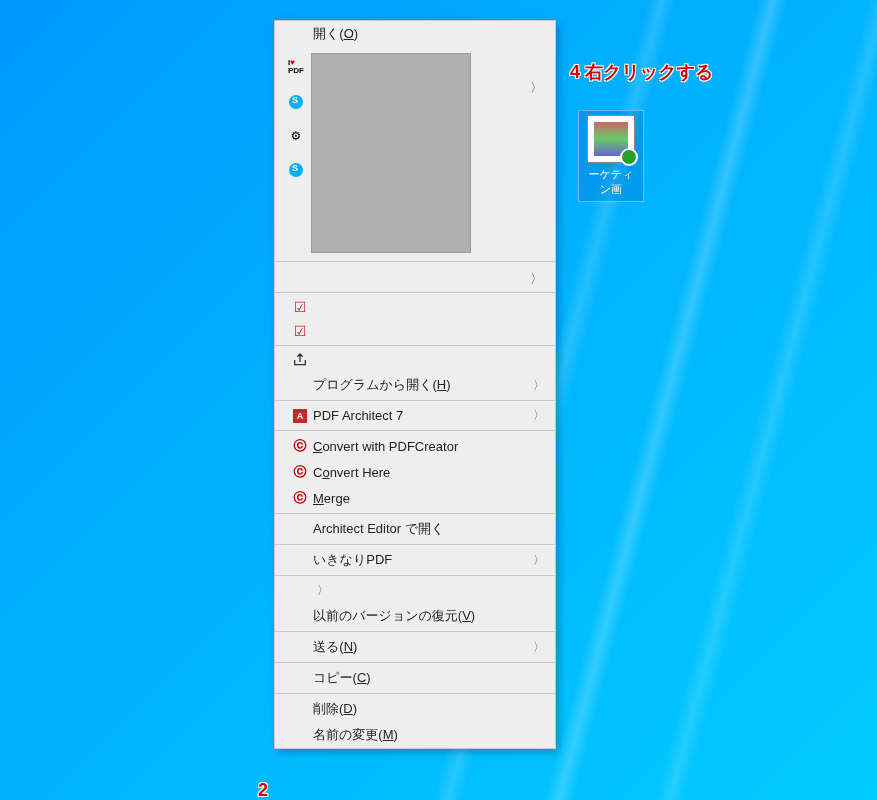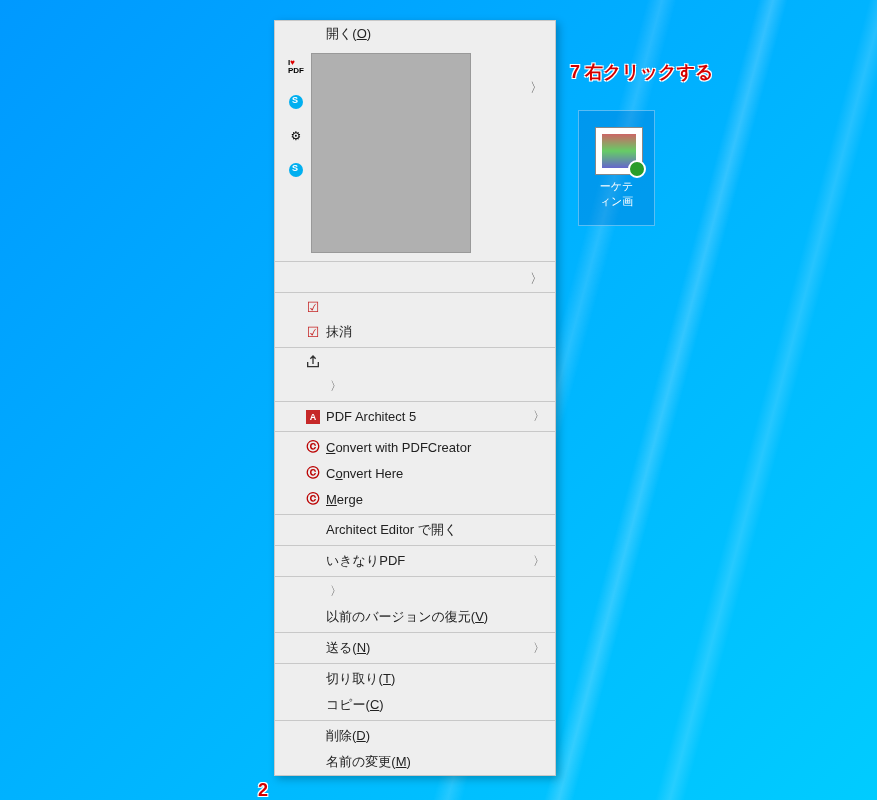--- a/index.html
+++ b/index.html
@@ -20,25 +20,25 @@
       height: 100%;
       background:
         linear-gradient(105deg, transparent 40%, rgba(255,255,255,0.15) 42%, transparent 44%),
         linear-gradient(105deg, transparent 55%, rgba(255,255,255,0.2) 57%, transparent 59%),
         linear-gradient(105deg, transparent 70%, rgba(255,255,255,0.15) 72%, transparent 74%);
     }
     .desktop-icon {
       position: absolute;
       left: 578px;
       top: 110px;
-      width: 77px;
+      width: 66px;
       text-align: center;
       color: white;
       font-size: 11px;
-      padding: 16px;
+      padding: 4px;
       background: rgba(0,100,200,0.3);
       border: 1px solid rgba(255,255,255,0.35);
     }
     .desktop-icon .icon-img {
       width: 48px;
       height: 48px;
       margin: 0 auto 4px;
       background: #fff;
       position: relative;
       border: 1px solid #888;
@@ -61,21 +61,20 @@
       border: 1px solid #c8c8c8;
       box-shadow: 3px 3px 8px rgba(0,0,0,0.25);
     }
     .menu-item {
       display: flex;
       align-items: center;
       padding: 4px 10px 4px 12px;
       min-height: 24px;
       cursor: default;
       position: relative;
-      margin-left: 13px;
     }
     .menu-item .icon-slot {
       width: 26px;
       flex-shrink: 0;
       display: flex;
       align-items: center;
       justify-content: center;
     }
     .menu-item .label {
       flex: 1;
@@ -189,44 +188,44 @@
 
   <div class="menu-item">
     <span class="icon-slot">
         <span class="mca">☑</span>
       </span>
   </div>
   <div class="menu-item">
     <span class="icon-slot">
         <span class="mca">☑</span>
       </span>
-    <span class="label">抹消</span>
   </div>
 
   <div class="menu-sep"></div>
 
   <div class="menu-item">
     <span class="icon-slot">
       <svg class="share-svg" viewBox="0 0 24 24" fill="none" stroke="#333" stroke-width="2">
           <path d="M4 12v7h16v-7M12 3v12M8 7l4-4 4 4"></path>
         </svg>
     </span>
   </div>
   <div class="menu-item">
     <span class="icon-slot"></span>
+    <span class="label">プログラムから開く(<u>H</u>)</span>
     <span class="arrow">〉</span>
   </div>
 
   <div class="menu-sep"></div>
 
   <div class="menu-item">
     <span class="icon-slot">
         <span class="adobe">A</span>
       </span>
-    <span class="label">PDF Architect 5</span>
+    <span class="label">PDF Architect 7</span>
     <span class="arrow">〉</span>
   </div>
 
   <div class="menu-sep"></div>
 
   <div class="menu-item">
     <span class="icon-slot">
         <span class="pdfcreator">ⓒ</span>
       </span>
     <span class="label"><u>C</u>onvert with PDFCreator</span>
@@ -275,34 +274,30 @@
   <div class="menu-item">
     <span class="icon-slot"></span>
     <span class="label">送る(<u>N</u>)</span>
     <span class="arrow">〉</span>
   </div>
 
   <div class="menu-sep"></div>
 
   <div class="menu-item">
     <span class="icon-slot"></span>
-    <span class="label">切り取り(<u>T</u>)</span>
-  </div>
-  <div class="menu-item">
-    <span class="icon-slot"></span>
     <span class="label">コピー(<u>C</u>)</span>
   </div>
 
   <div class="menu-sep"></div>
 
   <div class="menu-item">
     <span class="icon-slot"></span>
     <span class="label">削除(<u>D</u>)</span>
   </div>
   <div class="menu-item">
     <span class="icon-slot"></span>
     <span class="label">名前の変更(<u>M</u>)</span>
   </div>
 
 </div>
 
-<div class="annotation ann1">7 右クリックする</div>
+<div class="annotation ann1">4 右クリックする</div>
 <div class="annotation ann2">2</div>
 
 </body></html>

